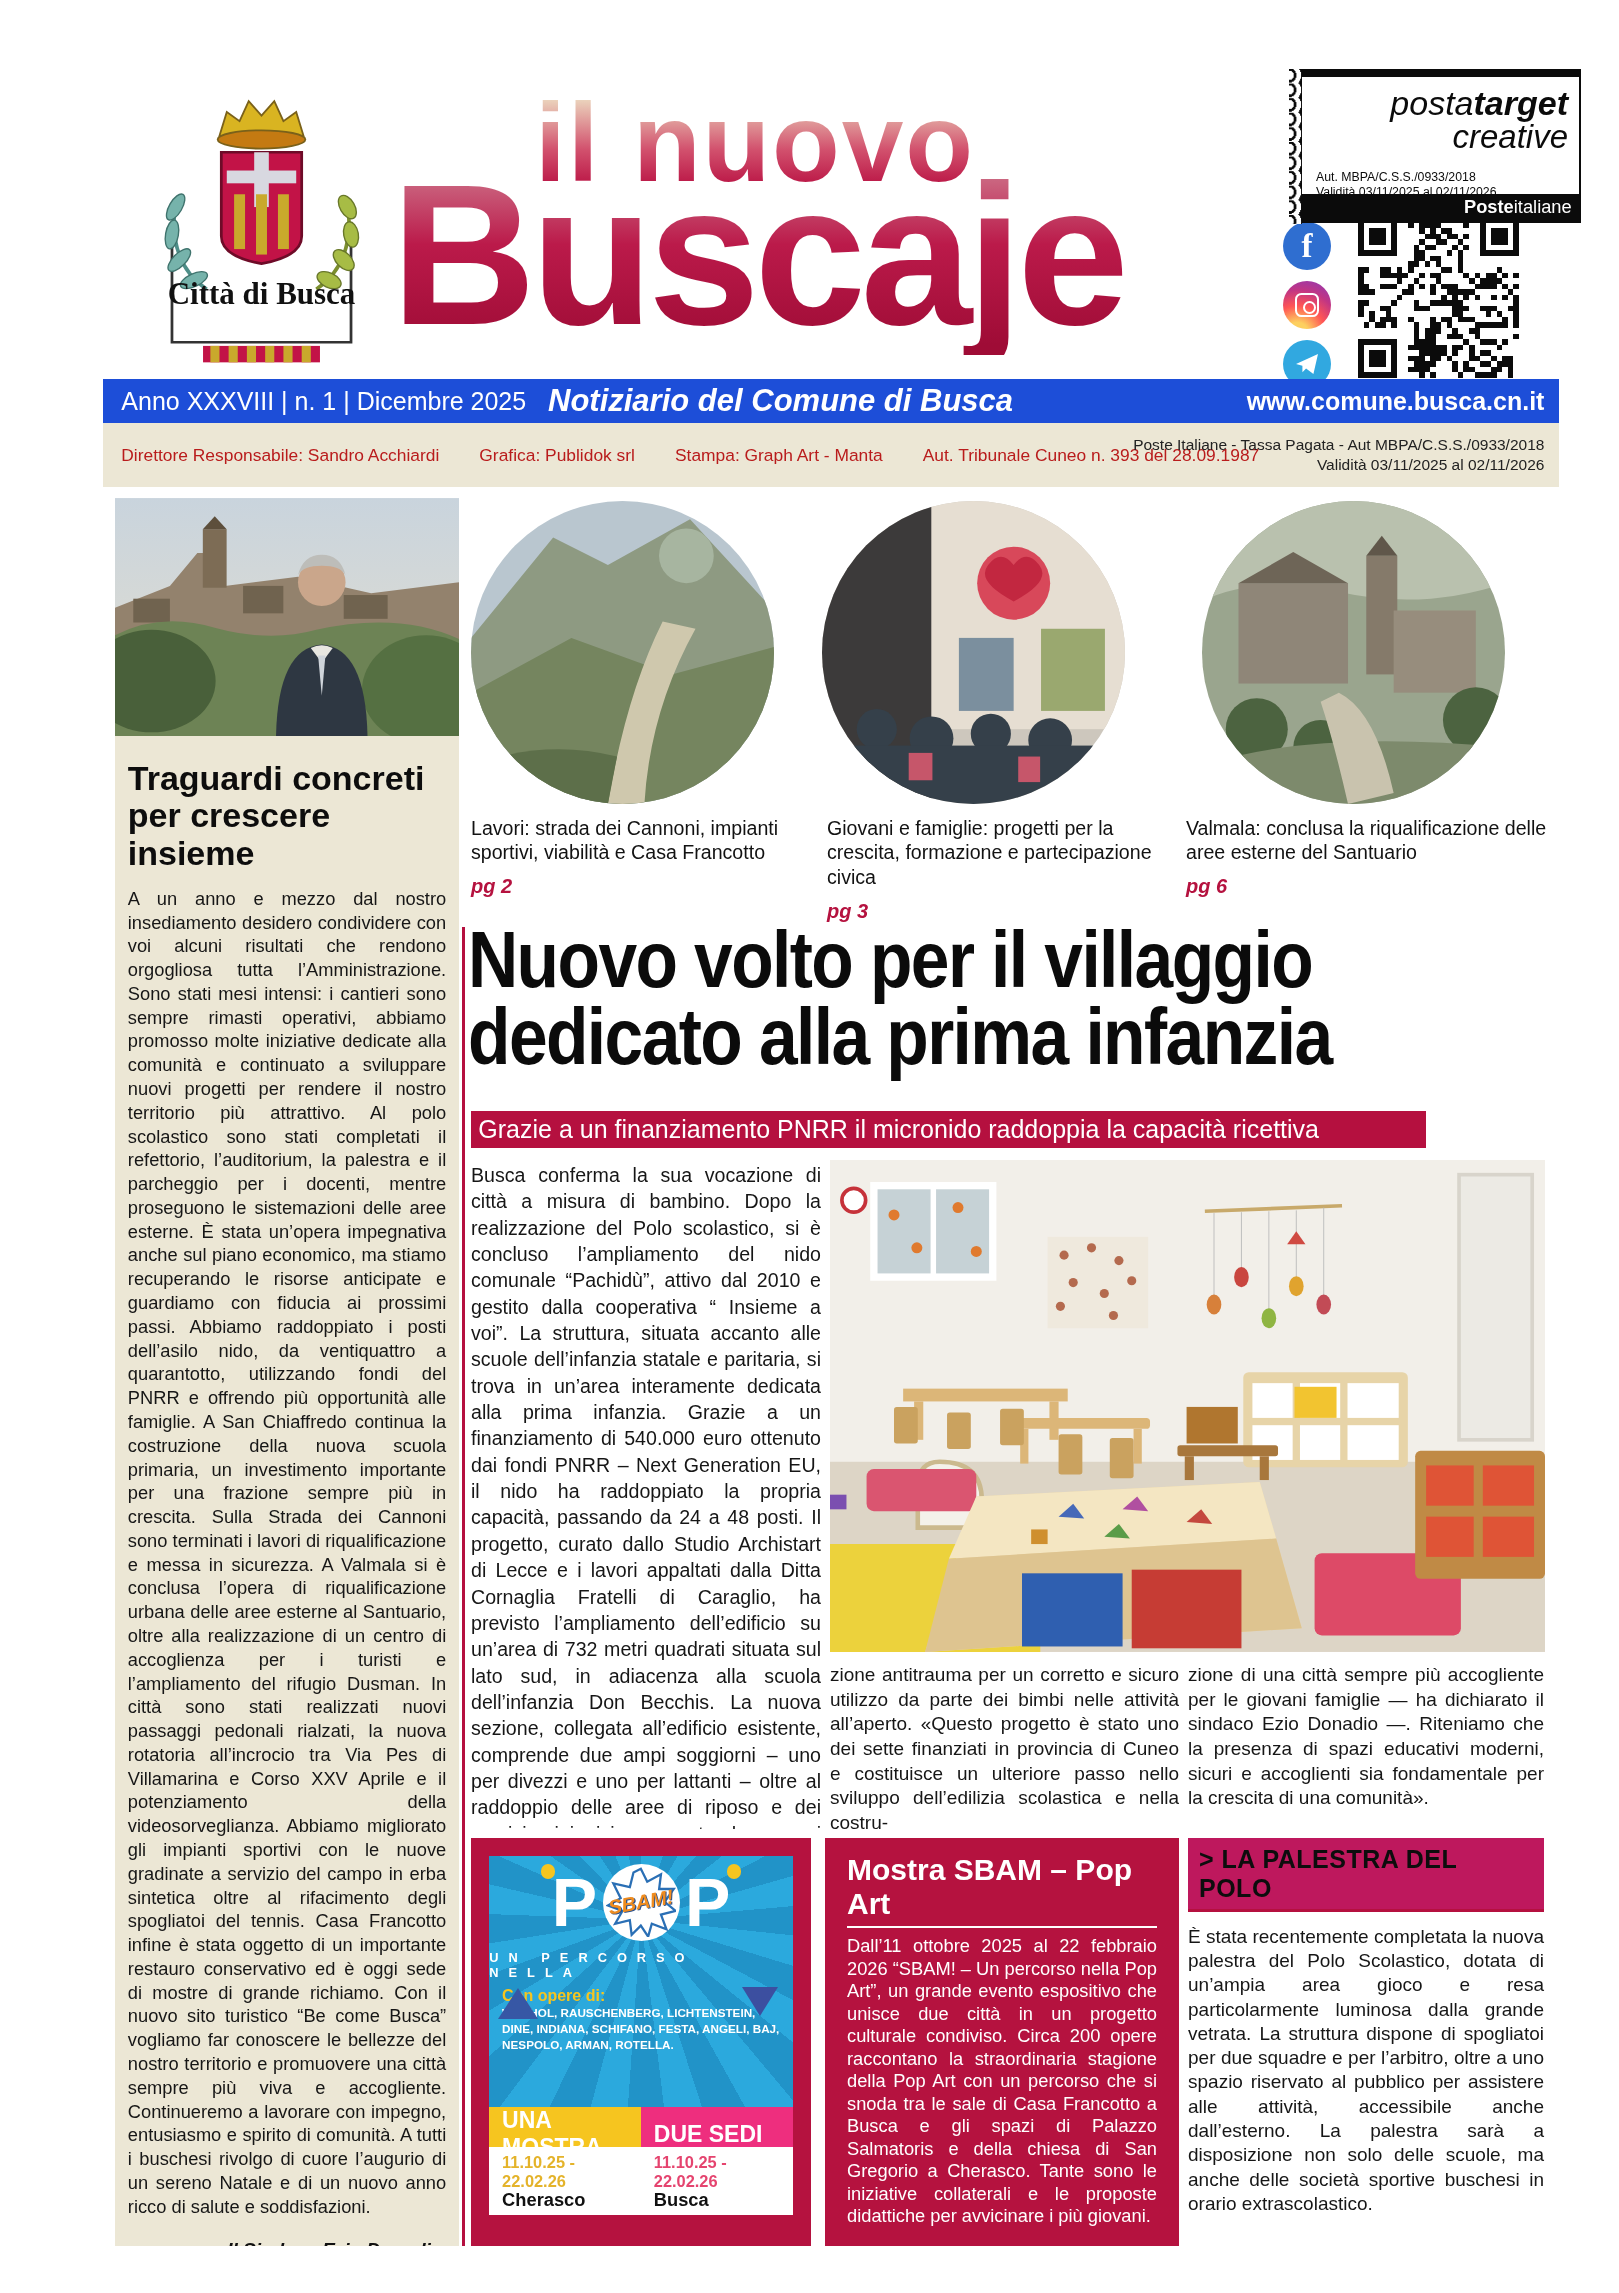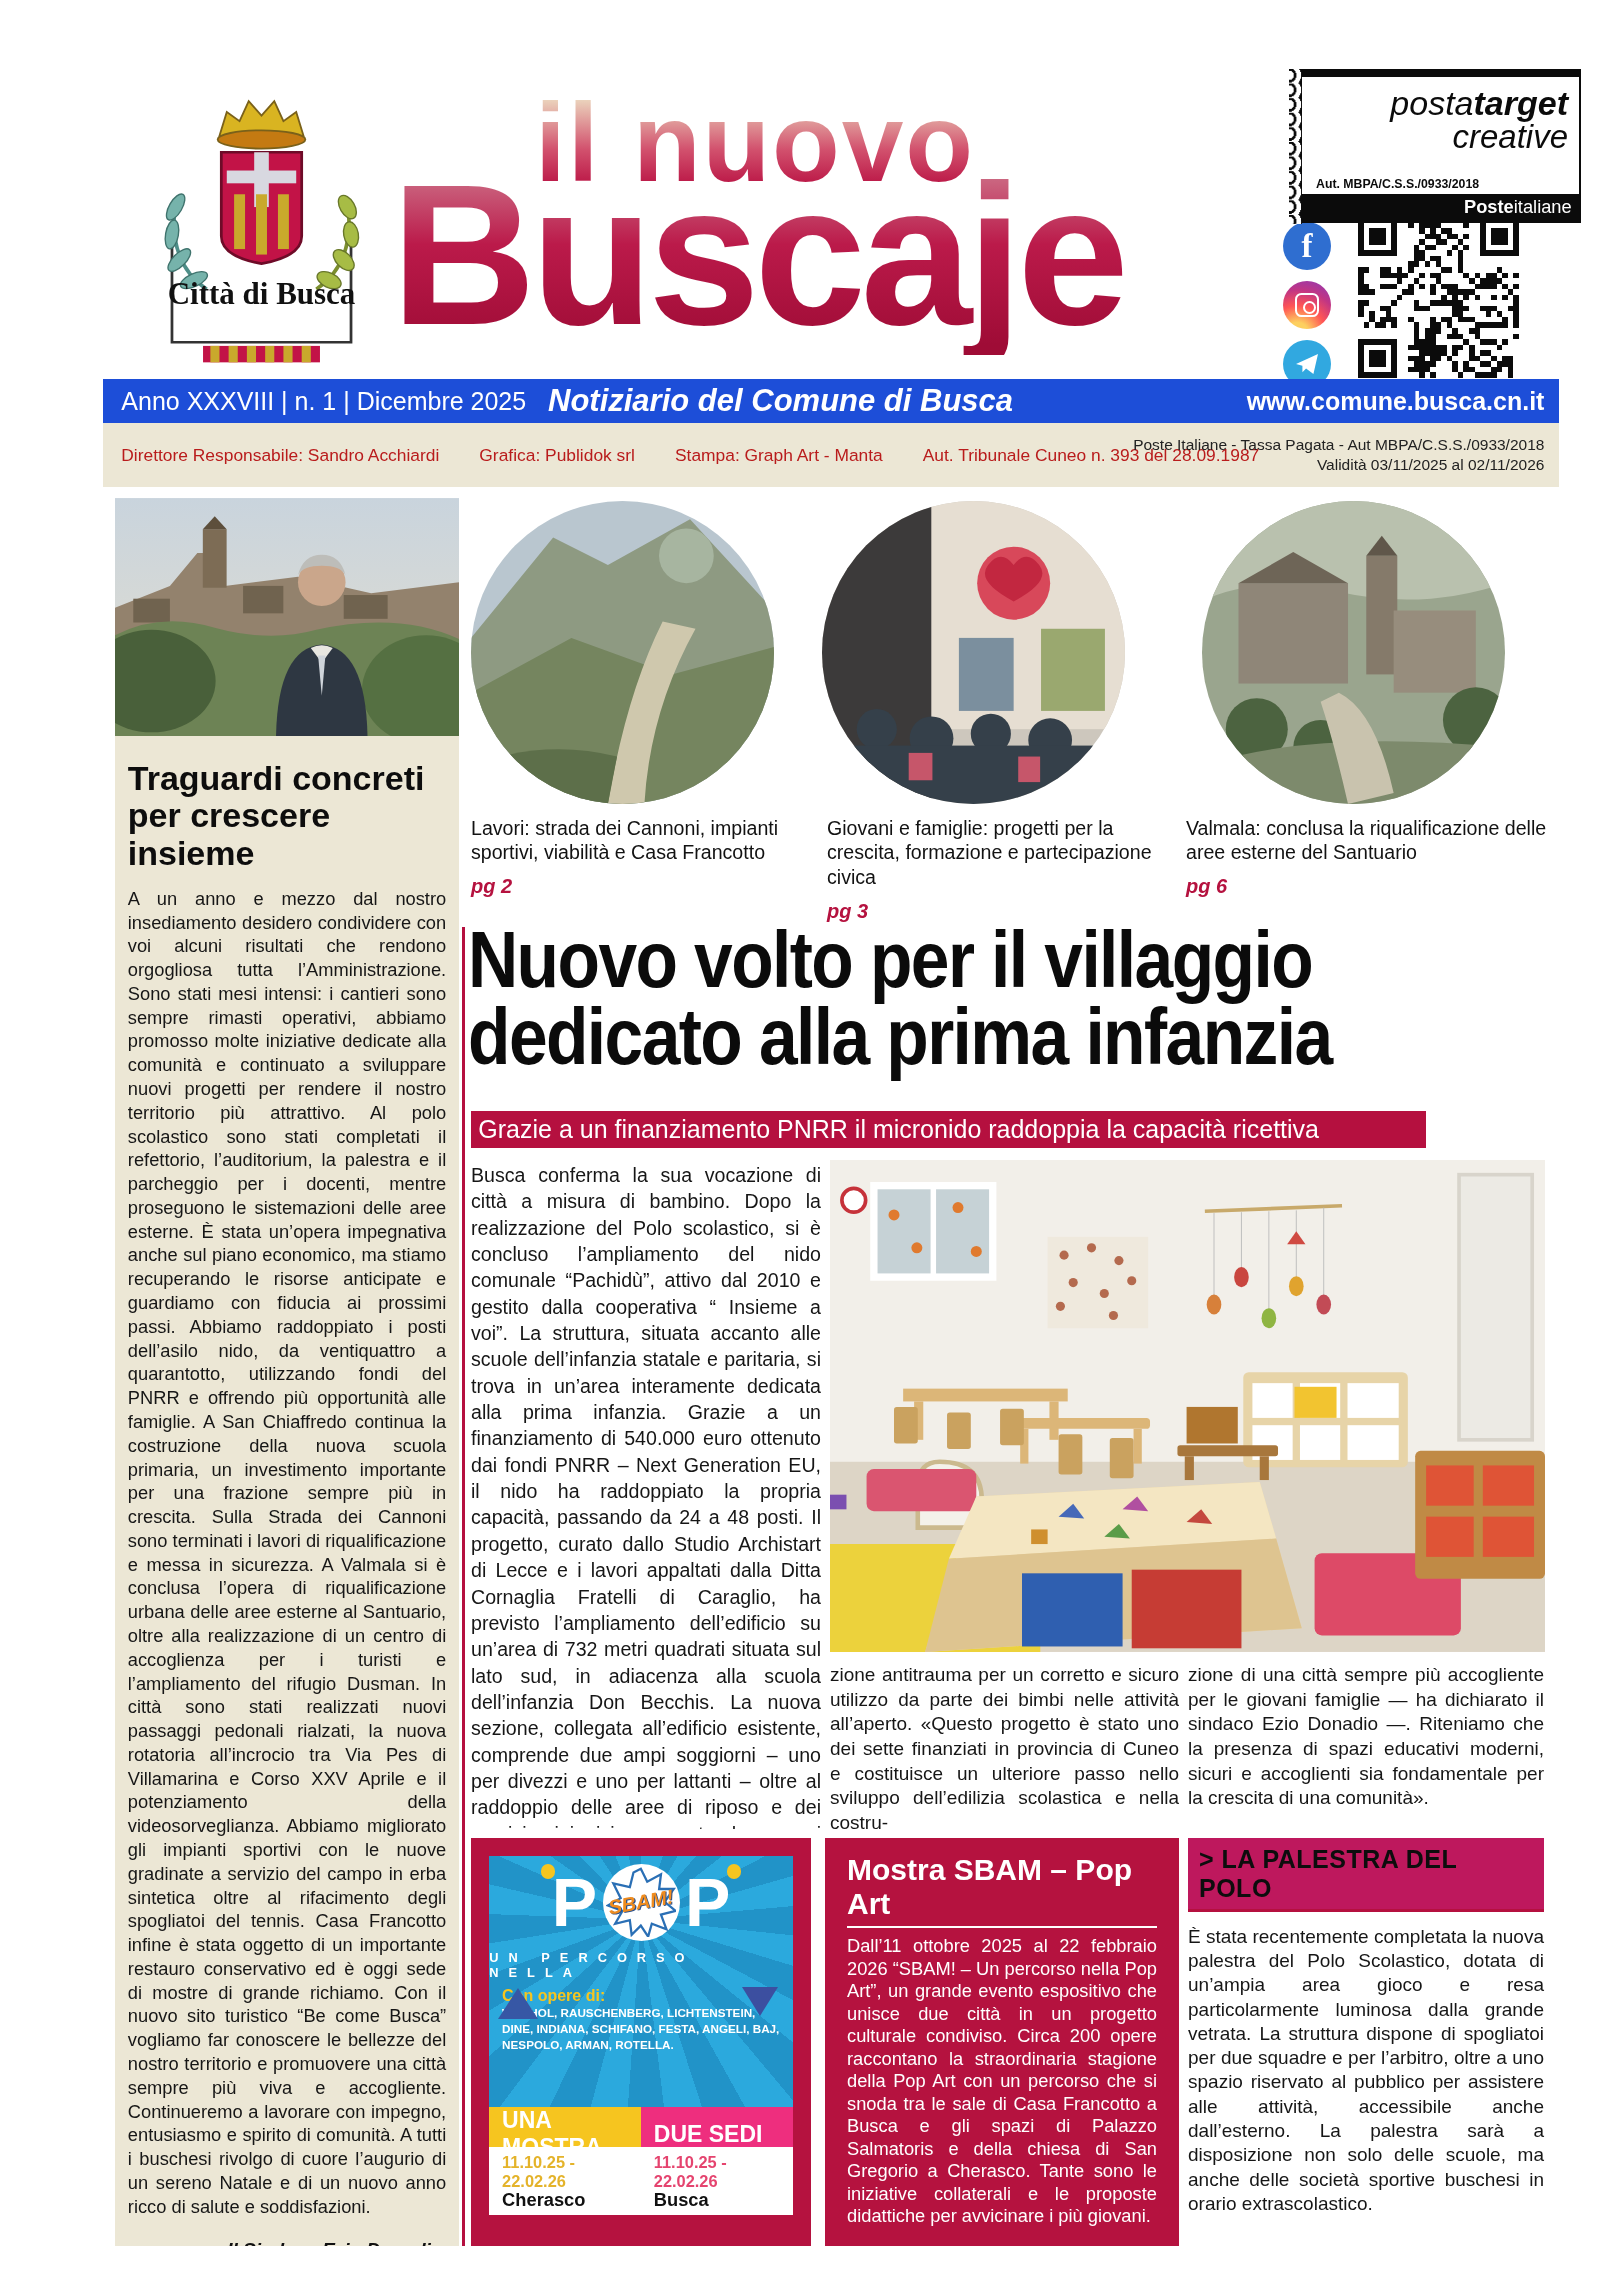--- a/index.html
+++ b/index.html
@@ -24,21 +24,21 @@
     -webkit-background-clip:text; background-clip:text; -webkit-text-fill-color:transparent;
     z-index:4;
   }
   .stamp { left:1290px; top:69px; width:291px; height:154px; border:2.7px solid #0b0b0b; border-top-width:8.2px; background:#fff; padding:9.1px 11px 0 24px; z-index:2;}
   .stamp-scallop { position:absolute; left:-2.7px; top:-8.2px; bottom:-2.7px; width:12.8px;
     background:repeating-radial-gradient(circle at 0 6.4px, #fff 0 4.6px, #0b0b0b 4.6px 7.3px, transparent 7.3px);
     background-color:#0b0b0b; background-size:12.8px 14.6px; }
   .stamp-brand { font-size:34px; font-style:italic; text-align:right; line-height:1; color:#0b0b0b;}
   .stamp-brand .b { font-weight:700; }
   .stamp-creative { font-size:33px; font-style:italic; text-align:right; line-height:1.05; color:#0b0b0b;}
-  .stamp-small { font-size:12.3px; line-height:1.25; margin-top:22px; color:#0b0b0b;font-weight:bold;}
+  .stamp-small { font-size:12.3px; line-height:1.25; margin-top:15px; color:#0b0b0b;}
   .stamp-poste { position:absolute; left:9.1px; right:0; bottom:0; background:#0b0b0b; color:#fff; text-align:right; font-size:18.3px; padding:2.7px 7.3px; }
   .stamp-poste .b { font-weight:700; }
   .social { width:48px; height:48px; border-radius:50%; display:flex; align-items:center; justify-content:center; color:#fff; }
   .fb { background:#2f6ed0; font-weight:700; font-size:33px; font-family:"Liberation Serif",serif;}
   .ig { background:radial-gradient(circle at 30% 110%, #fdd060 0 18%, #f55 45%, #c13584 70%, #8a3ab9 100%); }
   .ig-cam { width:24px; height:24px; border:2.3px solid #fff; border-radius:6.4px; position:relative;}
   .ig-cam::after { content:""; position:absolute; left:5.5px; top:5.5px; width:9.1px; height:9.1px; border:2.3px solid #fff; border-radius:50%; }
   .tg { background:#31a8e0; }
 
   

